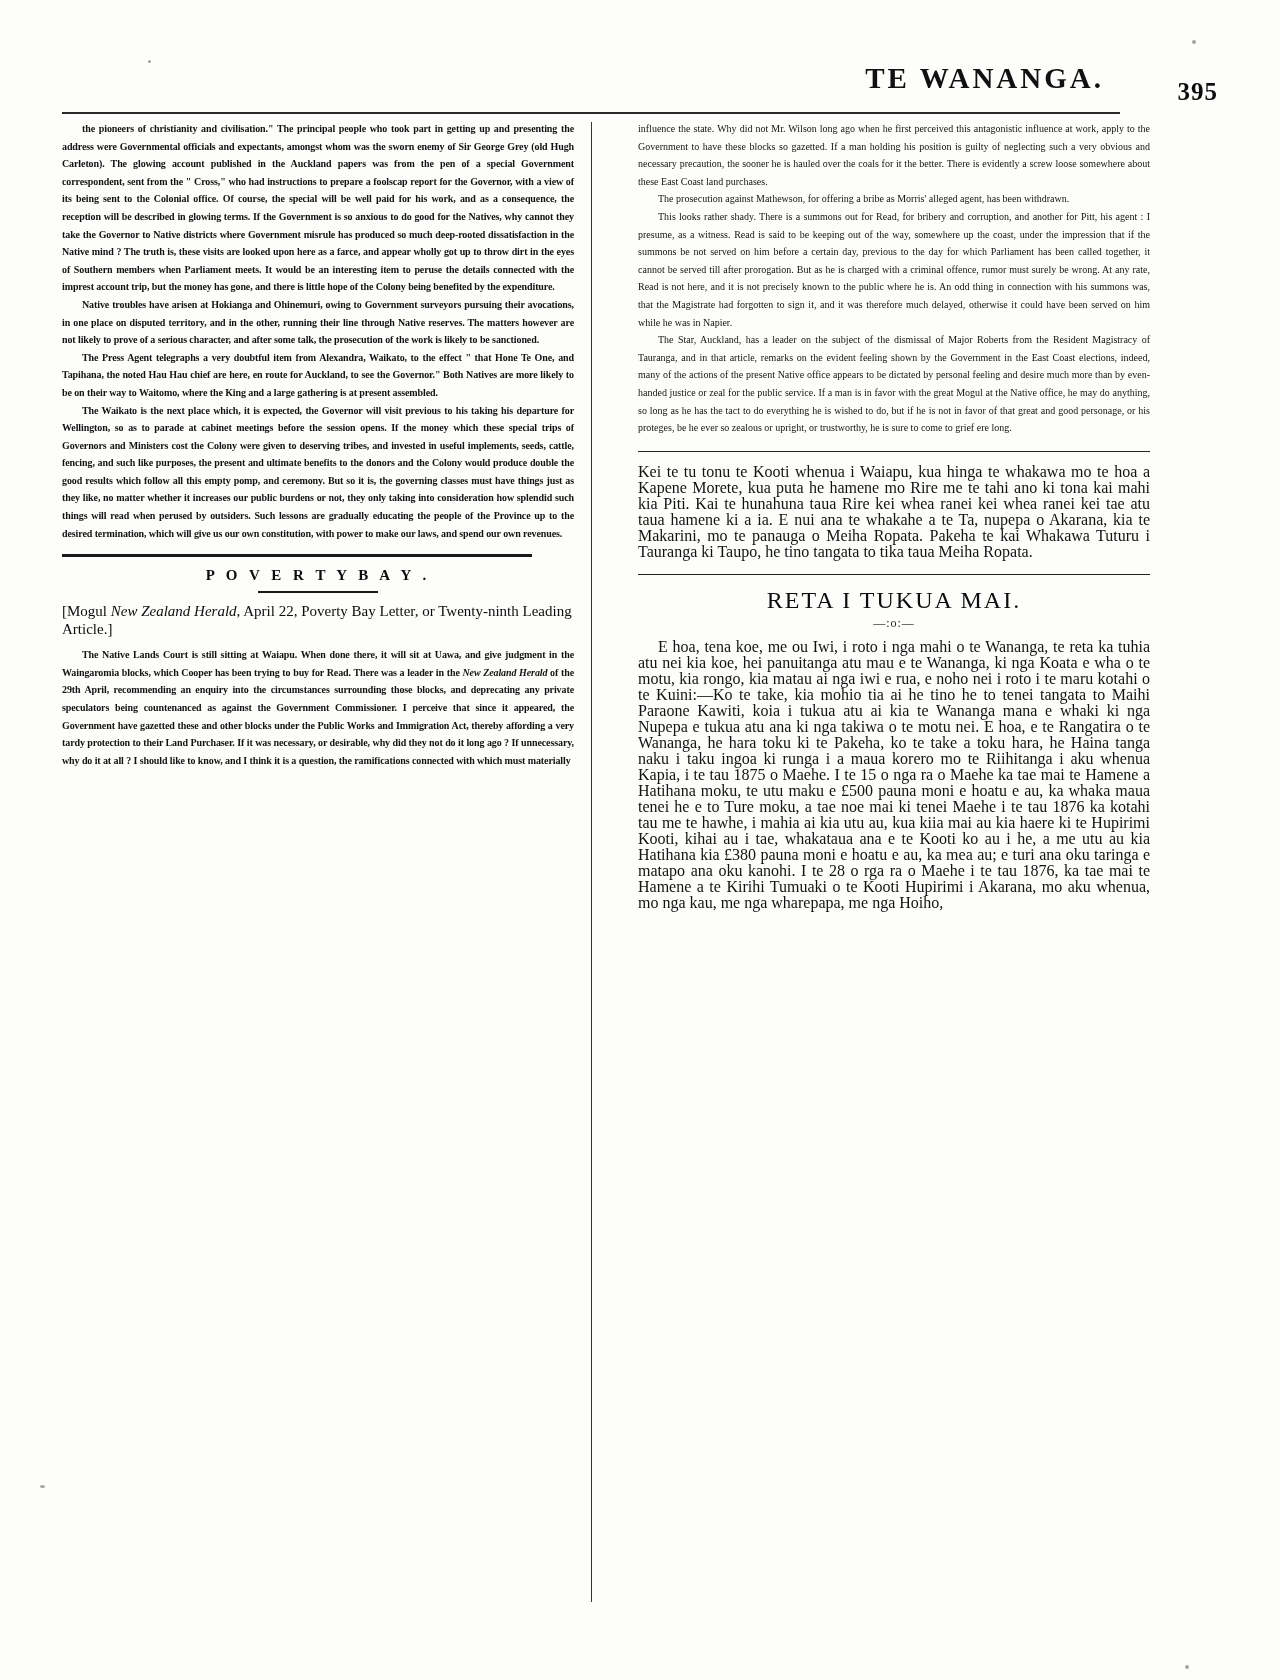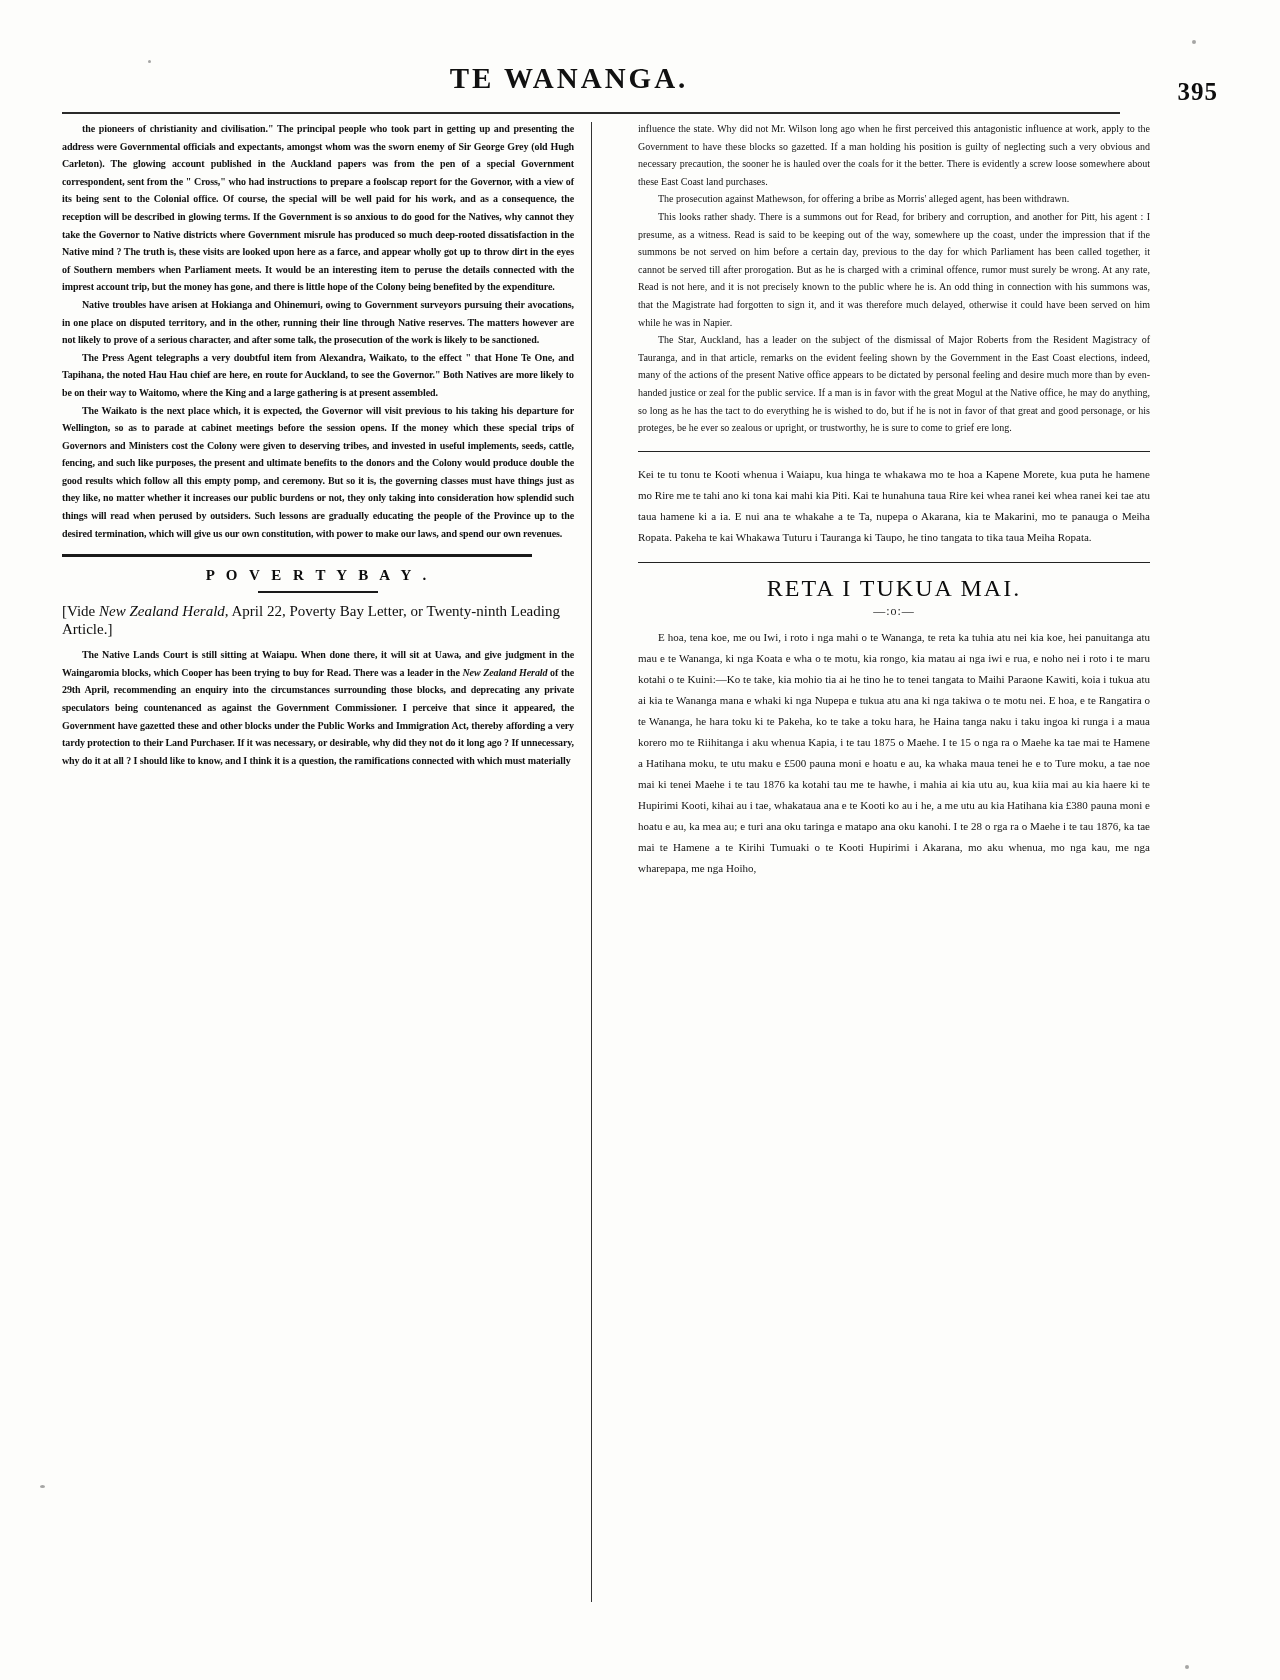--- a/index.html
+++ b/index.html
@@ -28,22 +28,21 @@
     background: #3a3a3a;
     opacity: .45;
     border-radius: 50%;
   }
 
   .masthead {
     position: absolute;
     left: 0;
     top: 62px;
     width: 1104px;
-    text-align: center;
-    padding-left: 17px;
+    text-align: right;
   }
   .masthead .title {
     font-family: "Liberation Serif", serif;
     font-size: 29px;
     font-weight: bold;
     letter-spacing: 3px;
     color: #111;
   }
   .pagenum {
     position: absolute;
@@ -155,22 +154,22 @@
   .vide {
     font-size: 15px;
     line-height: 18px;
     text-align: left;
     margin: 4px 0 8px 0;
   }
   .vide i { font-style: italic; }
 
   .maori-block p.body {
     text-indent: 0;
-    font-size: 11px;
-    line-height: 21px;
+    font-size: 16px;
+    line-height: 16px;
   }
 </style>
 </head>
 <body>
 
 <div class="page">
 
   <div class="speck" style="left:148px;top:60px;width:3px;height:3px;"></div>
   <div class="speck" style="left:1192px;top:40px;width:4px;height:4px;"></div>
   <div class="speck" style="left:40px;top:1485px;width:5px;height:3px;"></div>
@@ -190,21 +189,21 @@
       <p class="body heavy">the pioneers of christianity and civilisation." The principal people who took part in getting up and presenting the address were Governmental officials and expectants, amongst whom was the sworn enemy of Sir George Grey (old Hugh Carleton). The glowing account published in the Auckland papers was from the pen of a special Government correspondent, sent from the " Cross," who had instructions to prepare a foolscap report for the Governor, with a view of its being sent to the Colonial office. Of course, the special will be well paid for his work, and as a consequence, the reception will be described in glowing terms. If the Government is so anxious to do good for the Natives, why cannot they take the Governor to Native districts where Government misrule has produced so much deep-rooted dissatisfaction in the Native mind ? The truth is, these visits are looked upon here as a farce, and appear wholly got up to throw dirt in the eyes of Southern members when Parliament meets. It would be an interesting item to peruse the details connected with the imprest account trip, but the money has gone, and there is little hope of the Colony being benefited by the expenditure.</p>
       <p class="body heavy">Native troubles have arisen at Hokianga and Ohinemuri, owing to Government surveyors pursuing their avocations, in one place on disputed territory, and in the other, running their line through Native reserves. The matters however are not likely to prove of a serious character, and after some talk, the prosecution of the work is likely to be sanctioned.</p>
       <p class="body heavy">The Press Agent telegraphs a very doubtful item from Alexandra, Waikato, to the effect " that Hone Te One, and Tapihana, the noted Hau Hau chief are here, en route for Auckland, to see the Governor." Both Natives are more likely to be on their way to Waitomo, where the King and a large gathering is at present assembled.</p>
       <p class="body heavy">The Waikato is the next place which, it is expected, the Governor will visit previous to his taking his departure for Wellington, so as to parade at cabinet meetings before the session opens. If the money which these special trips of Governors and Ministers cost the Colony were given to deserving tribes, and invested in useful implements, seeds, cattle, fencing, and such like purposes, the present and ultimate benefits to the donors and the Colony would produce double the good results which follow all this empty pomp, and ceremony. But so it is, the governing classes must have things just as they like, no matter whether it increases our public burdens or not, they only taking into consideration how splendid such things will read when perused by outsiders. Such lessons are gradually educating the people of the Province up to the desired termination, which will give us our own constitution, with power to make our laws, and spend our own revenues.</p>
 
       <hr class="hr-thick">
 
       <h2 class="section">P O V E R T Y   B A Y .</h2>
       <hr class="hr-thin-short">
 
-      <p class="vide"><span>[Vide </span><i>New Zealand Herald</i><span>, April 22, Poverty Bay Letter, or Twenty-ninth Leading Article.]</span></p>
+      <p class="vide"><span>[Mogul </span><i>New Zealand Herald</i><span>, April 22, Poverty Bay Letter, or Twenty-ninth Leading Article.]</span></p>
 
       <p class="body heavy"><span>The Native Lands Court is still sitting at Waiapu. When done there, it will sit at Uawa, and give judgment in the Waingaromia blocks, which Cooper has been trying to buy for Read. There was a leader in the </span><i>New Zealand Herald</i><span> of the 29th April, recommending an enquiry into the circumstances surrounding those blocks, and deprecating any private speculators being countenanced as against the Government Commissioner. I perceive that since it appeared, the Government have gazetted these and other blocks under the Public Works and Immigration Act, thereby affording a very tardy protection to their Land Purchaser. If it was necessary, or desirable, why did they not do it long ago ? If unnecessary, why do it at all ? I should like to know, and I think it is a question, the ramifications connected with which must materially</span></p>
     </div>
 
     <div class="col col-right">
       <p class="body noindent">influence the state. Why did not Mr. Wilson long ago when he first perceived this antagonistic influence at work, apply to the Government to have these blocks so gazetted. If a man holding his position is guilty of neglecting such a very obvious and necessary precaution, the sooner he is hauled over the coals for it the better. There is evidently a screw loose somewhere about these East Coast land purchases.</p>
       <p class="body">The prosecution against Mathewson, for offering a bribe as Morris' alleged agent, has been withdrawn.</p>
       <p class="body">This looks rather shady. There is a summons out for Read, for bribery and corruption, and another for Pitt, his agent : I presume, as a witness. Read is said to be keeping out of the way, somewhere up the coast, under the impression that if the summons be not served on him before a certain day, previous to the day for which Parliament has been called together, it cannot be served till after prorogation. But as he is charged with a criminal offence, rumor must surely be wrong. At any rate, Read is not here, and it is not precisely known to the public where he is. An odd thing in connection with his summons was, that the Magistrate had forgotten to sign it, and it was therefore much delayed, otherwise it could have been served on him while he was in Napier.</p>
       <p class="body">The Star, Auckland, has a leader on the subject of the dismissal of Major Roberts from the Resident Magistracy of Tauranga, and in that article, remarks on the evident feeling shown by the Government in the East Coast elections, indeed, many of the actions of the present Native office appears to be dictated by personal feeling and desire much more than by even-handed justice or zeal for the public service. If a man is in favor with the great Mogul at the Native office, he may do anything, so long as he has the tact to do everything he is wished to do, but if he is not in favor of that great and good personage, or his proteges, be he ever so zealous or upright, or trustworthy, he is sure to come to grief ere long.</p>
 

